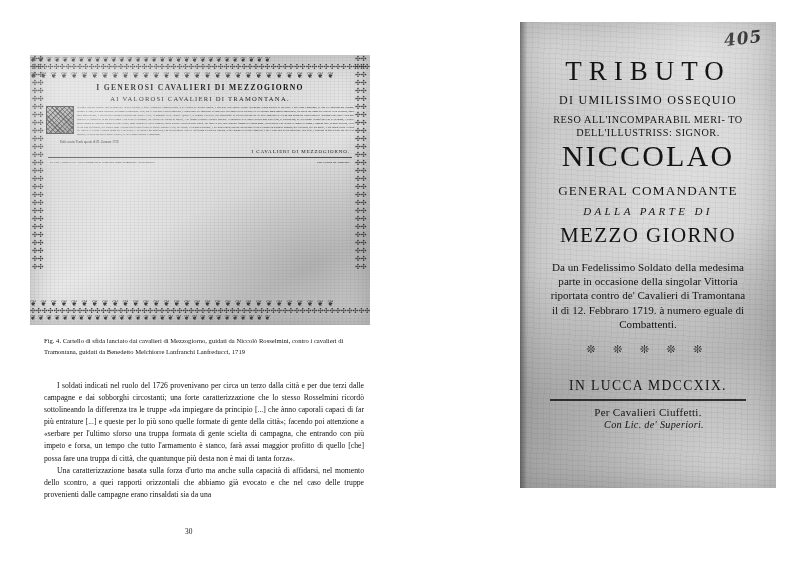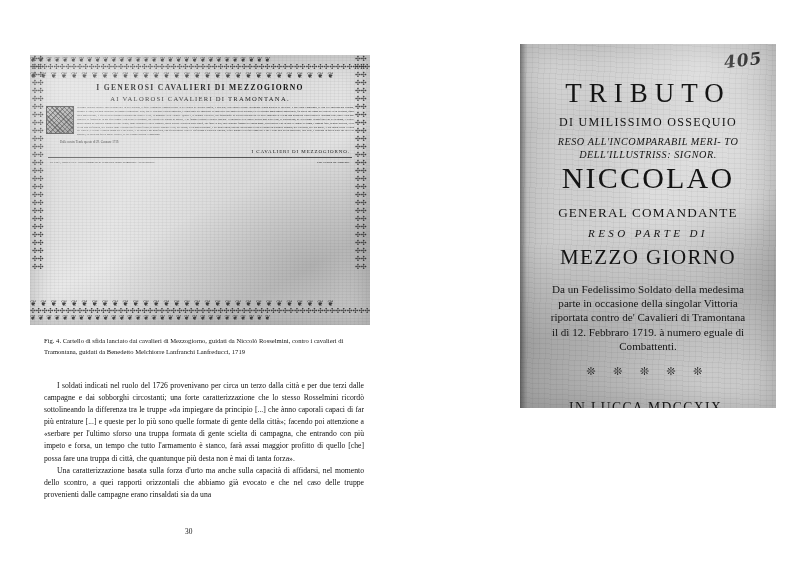--- a/index.html
+++ b/index.html
@@ -186,23 +186,23 @@
     bottom: 28px;
     font-size: 7.4px;
     color: #161616;
   }
   .folio-left  { left: 185px; }
 
   
   .fig5-wrap {
     position: absolute;
     left: 520px;
-    top: 44px;
+    top: 22px;
     width: 256px;
-    height: 364px;
+    height: 466px;
   }
   .fig5-plate {
     position: relative;
     width: 100%;
     height: 100%;
     background:
       repeating-linear-gradient(3deg, rgba(0,0,0,.045) 0 1px, rgba(0,0,0,0) 1px 5px),
       repeating-linear-gradient(91deg, rgba(0,0,0,.035) 0 1px, rgba(0,0,0,0) 1px 6px),
       linear-gradient(168deg, #d9d5cb 0%, #cdc8bd 22%, #ddd9cf 48%, #c6c1b6 72%, #d4d0c6 100%);
     box-shadow: inset 0 0 34px rgba(55,50,42,.30);
@@ -251,21 +251,20 @@
   .t-sub1 {
     margin-top: 6px;
     font-size: 12px;
     letter-spacing: 1.3px;
   }
   .t-sub2 {
     margin-top: 5px;
     font-size: 10.2px;
     letter-spacing: .55px;
     line-height: 13px;
-    font-style: italic;
   }
   .t-name {
     font-size: 30px;
     letter-spacing: 2.2px;
   }
   .t-surname {
     margin-top: 4px;
     font-size: 23px;
     letter-spacing: 2px;
   }
@@ -385,21 +384,21 @@
     <div class="fig5-plate">
 
       <div class="t-hand">405</div>
 
       <div class="t-line t-tributo">TRIBUTO</div>
       <div class="t-line t-sub1">DI UMILISSIMO OSSEQUIO</div>
       <div class="t-line t-sub2">RESO ALL'INCOMPARABIL MERI-
 TO DELL'ILLUSTRISS: SIGNOR.</div>
       <div class="t-line t-name">NICCOLAO</div>
       <div class="t-line t-role">GENERAL COMANDANTE</div>
-      <div class="t-line t-dalla">RESO PARTE DI</div>
+      <div class="t-line t-dalla">DALLA PARTE DI</div>
       <div class="t-line t-mezzo">MEZZO GIORNO</div>
       <div class="t-line t-para">Da un Fedelissimo Soldato della medesima parte in occasione della singolar Vittoria riportata contro de' Cavalieri di Tramontana il dì 12. Febbraro 1719. à numero eguale di Combattenti.</div>
       <div class="t-line t-fleurons">❊ ❊ ❊ ❊ ❊</div>
       <div class="t-line t-lucca">IN LUCCA MDCCXIX.</div>
       <div class="t-line t-rule"></div>
       <div class="t-line t-printer">Per Cavalieri Ciuffetti.</div>
       <div class="t-line t-lic">Con Lic. de' Superiori.</div>
 
     </div>
   </div>

